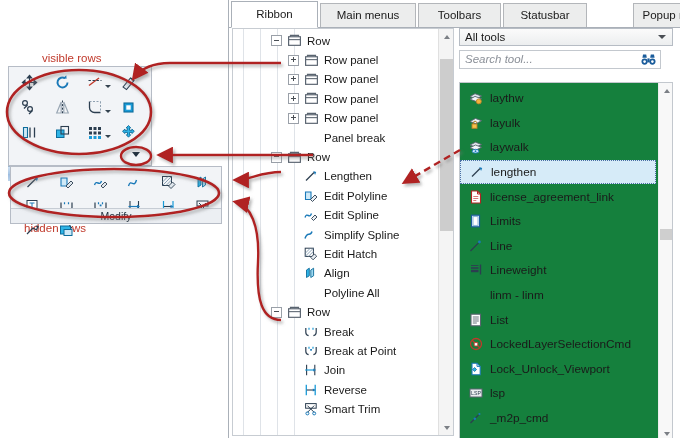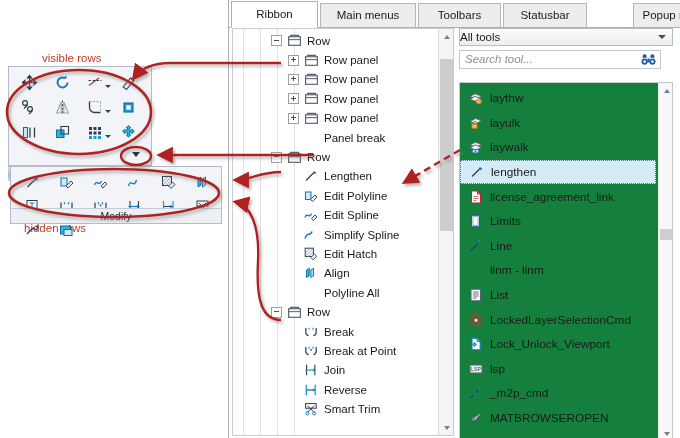--- a/index.html
+++ b/index.html
@@ -86,21 +86,21 @@
   .ticon{flex:0 0 auto;display:flex;align-items:center;justify-content:center;}
 
   
   .guide{position:absolute;top:0;bottom:0;width:1px;background:#dfe3e8;}
 
   
   #tools-pane{position:absolute;left:230px;top:28px;width:218px;height:408px;}
   #tool-filter{position:absolute;left:0;top:0;width:214px;height:18px;
       background:linear-gradient(to bottom,#fbfbfb,#eceeef);
       border:1px solid #b6bcc4;box-sizing:border-box;
-      font-size:11.5px;line-height:16px;color:#1a1a1a;}
+      font-size:11.5px;line-height:16px;padding-left:5px;color:#1a1a1a;}
   #tool-filter .caret{position:absolute;right:6px;top:6px;width:0;height:0;
       border-left:4px solid transparent;border-right:4px solid transparent;
       border-top:4px solid #4a4f55;}
   #tool-search{position:absolute;left:0;top:22px;width:202px;height:19px;
       background:#ffffff;border:1px solid #c3c8ce;box-sizing:border-box;}
   #tool-search .ph{position:absolute;left:5px;top:2px;font-size:11.5px;
       font-style:italic;color:#8b9098;}
   #search-icon{position:absolute;right:4px;top:2px;}
 
   #tool-list{position:absolute;left:0;top:54px;width:214px;height:360px;
@@ -664,20 +664,33 @@
           </div>
           <div class="tool-row">
             <span class="ticon">
               <svg width="14" height="14" viewBox="0 0 14 14">
                 <path d="M1.5 12L10 3.4" stroke="#2c3e50" stroke-width="1.2" fill="none"></path>
                 <circle cx="10.4" cy="3" r="1.4" fill="#1a79b8"></circle>
               </svg>
             </span>
             <span>Line</span>
           </div>
+          <div class="tool-row">
+            <span class="ticon">
+              <svg width="14" height="14" viewBox="0 0 14 14">
+                <g stroke="#2c3e50">
+                  <path d="M2 2.5h7.5" stroke-width="0.9"></path>
+                  <path d="M2 5h7.5" stroke-width="1.6"></path>
+                  <path d="M2 8h7.5" stroke-width="2.4"></path>
+                  <path d="M11.5 1.5v10" stroke-width="1.4"></path>
+                </g>
+              </svg>
+            </span>
+            <span>Lineweight</span>
+          </div>
           <div class="tool-row noicon">
             <span>linm - linm</span>
           </div>
           <div class="tool-row">
             <span class="ticon">
               <svg width="14" height="14" viewBox="0 0 14 14">
                 <rect x="2" y="1.2" width="9.5" height="11.6" fill="#fff" stroke="#5a6470" stroke-width="1.1"></rect>
                 <path d="M3.8 4h6M3.8 6h6M3.8 8h6M3.8 10h4" stroke="#5a6470" stroke-width="0.9"></path>
               </svg>
             </span>

